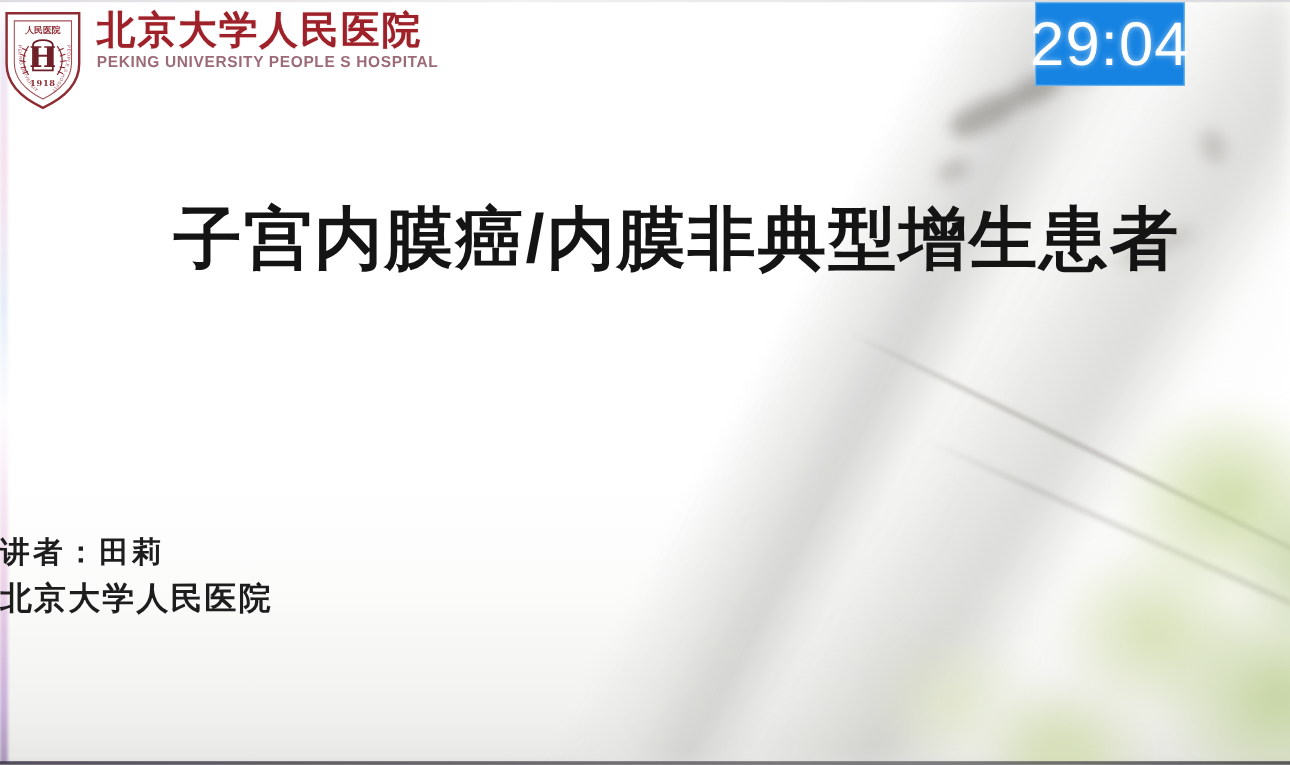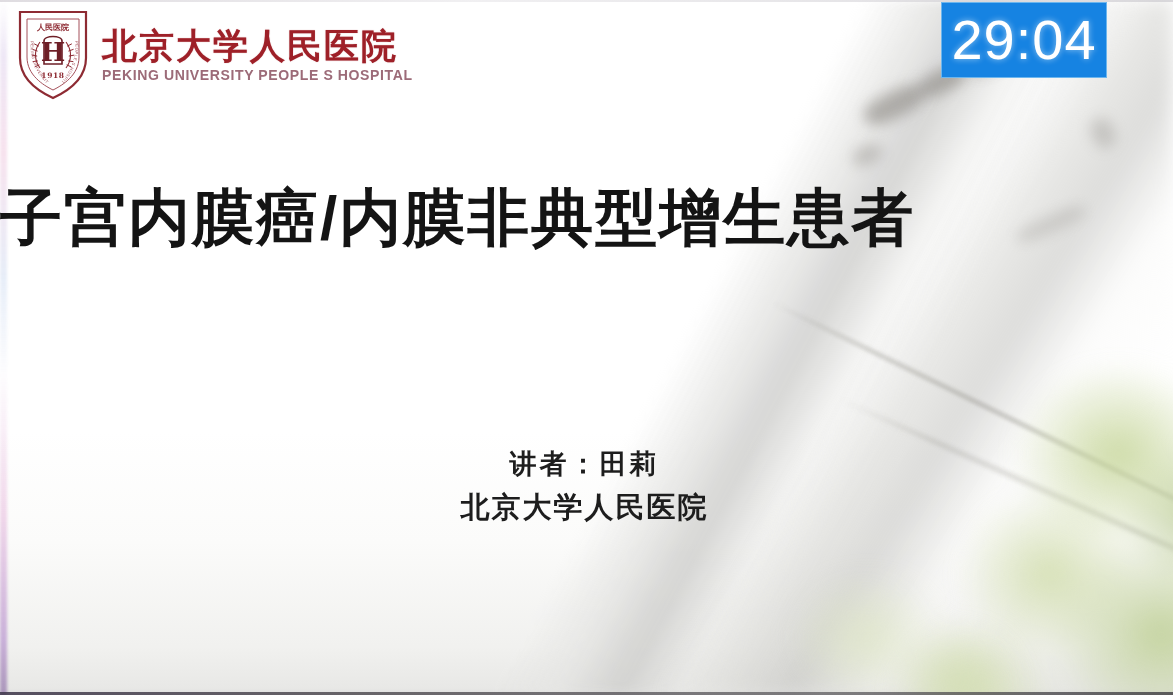--- a/index.html
+++ b/index.html
@@ -171,24 +171,24 @@
     width: 100%; height: 2px;
     background: linear-gradient(to right,
        rgba(210,206,212,0.7),
        rgba(226,224,228,0.5) 40%,
        rgba(198,196,202,0.6));
   }
 
   
   .logo-lockup {
     position: absolute;
-    left: 14px;
+    left: 0;
     top: 6px;
     display: flex;
-    align-items: center;
+    align-items: flex-start;
     gap: 10px;
   }
 
   .logo-shield {
     width: 78px;
     height: 96px;
     flex: 0 0 auto;
   }
 
   .logo-wordmark {
@@ -220,21 +220,21 @@
     white-space: nowrap;
     transform: scaleX(0.97);
     transform-origin: left center;
   }
 
   
   .timer-badge {
     position: absolute;
     left: 941px;
     top: 2px;
-    width: 166px;
+    width: 136px;
     height: 76px;
     background: #1683e2;
     border: 1px solid #6cb6ee;
     box-sizing: border-box;
     display: flex;
     align-items: center;
     justify-content: center;
     cursor: default;
   }
   .timer-text {
@@ -246,39 +246,39 @@
     line-height: 1;
     text-shadow: 0 0 6px rgba(255,255,255,0.55);
   }
 
   
   .title-block {
     position: absolute;
     left: 0;
     top: 162px;
     width: 1073px;
-    text-align: left;
+    text-align: right;
   }
 
   .title-line {
     font-family: "Liberation Sans", "DejaVu Sans", sans-serif;
     font-size: 62px;
     font-weight: 700;
     color: #141414;
     line-height: 112px;
     letter-spacing: 2px;
     white-space: nowrap;
   }
 
   .speaker-block {
     position: absolute;
     left: 0;
-    top: 442px;
+    top: 480px;
     width: 1169px;
-    text-align: center;
+    text-align: left;
   }
 
   .speaker-name {
     font-family: "Liberation Sans", "DejaVu Sans", sans-serif;
     font-size: 27px;
     font-weight: 700;
     color: #1d1d1d;
     letter-spacing: 3px;
     line-height: 44px;
     white-space: nowrap;

